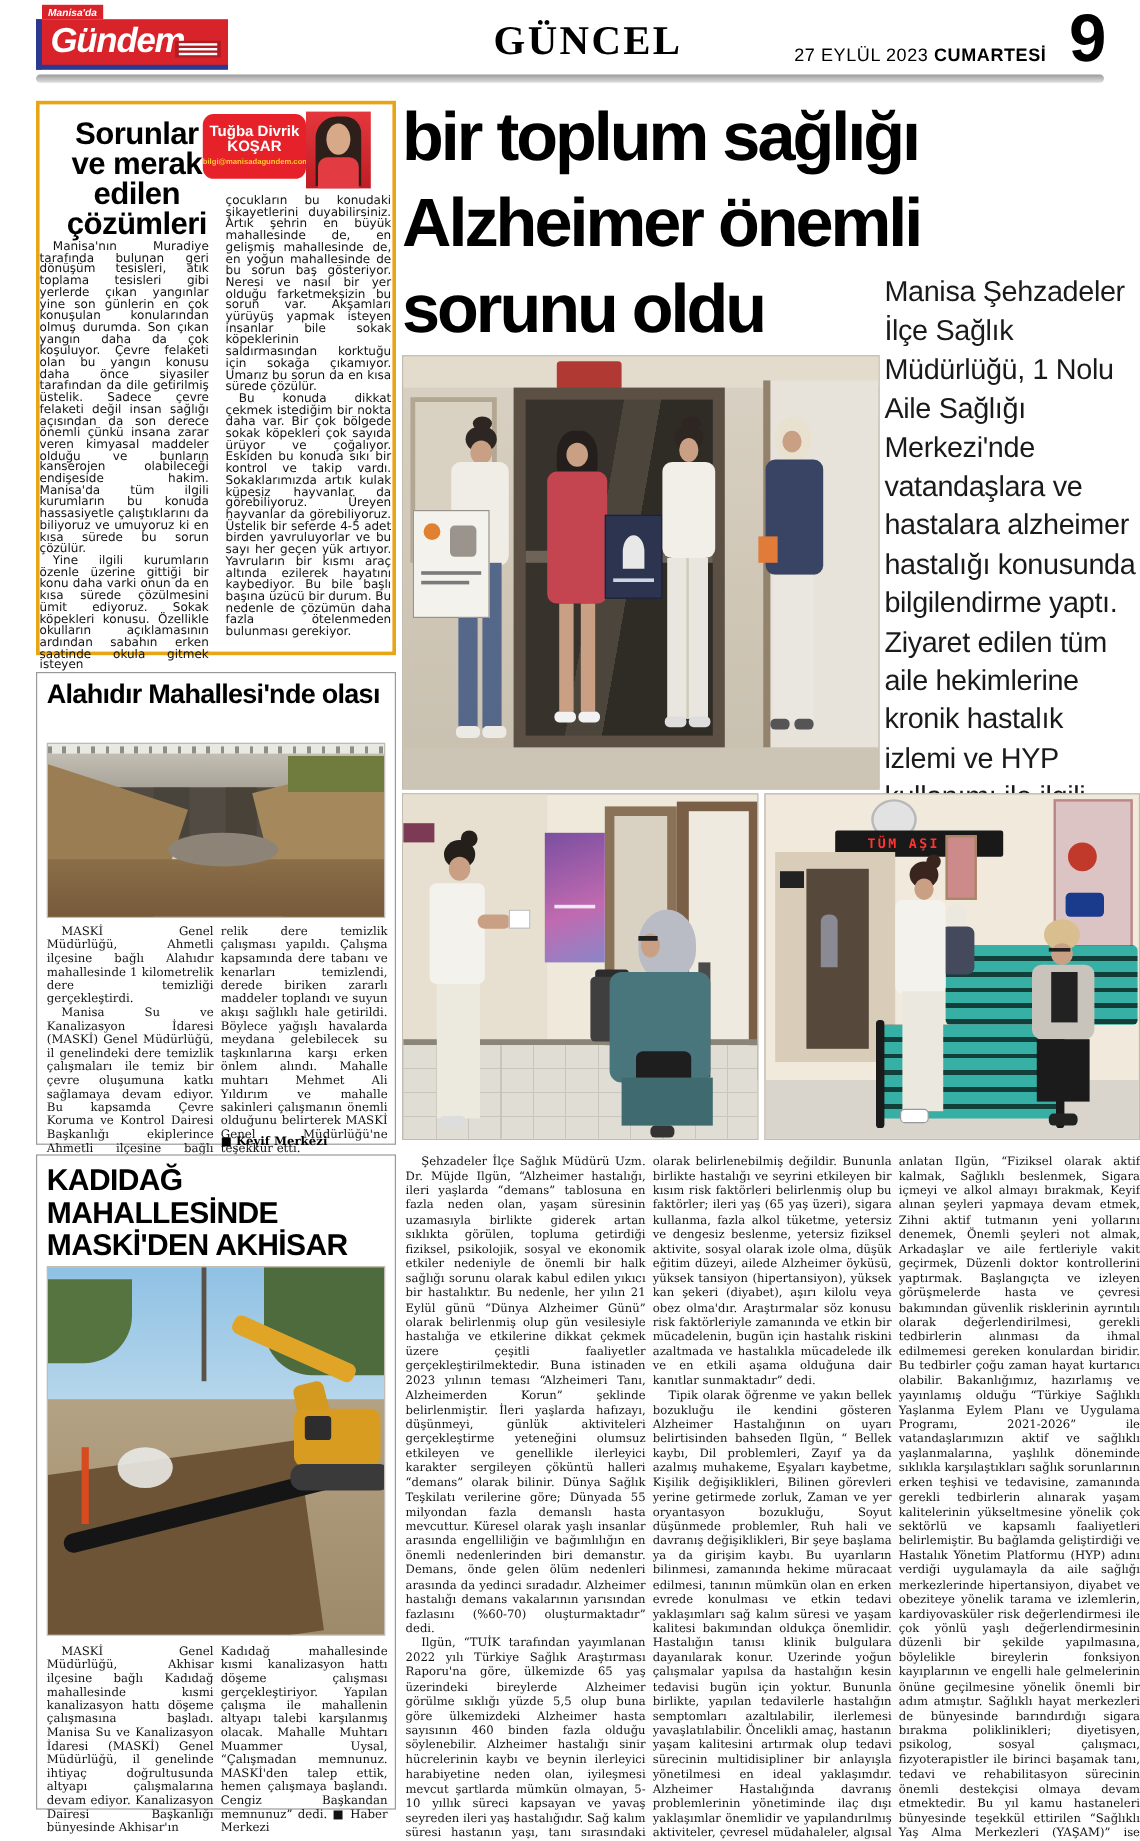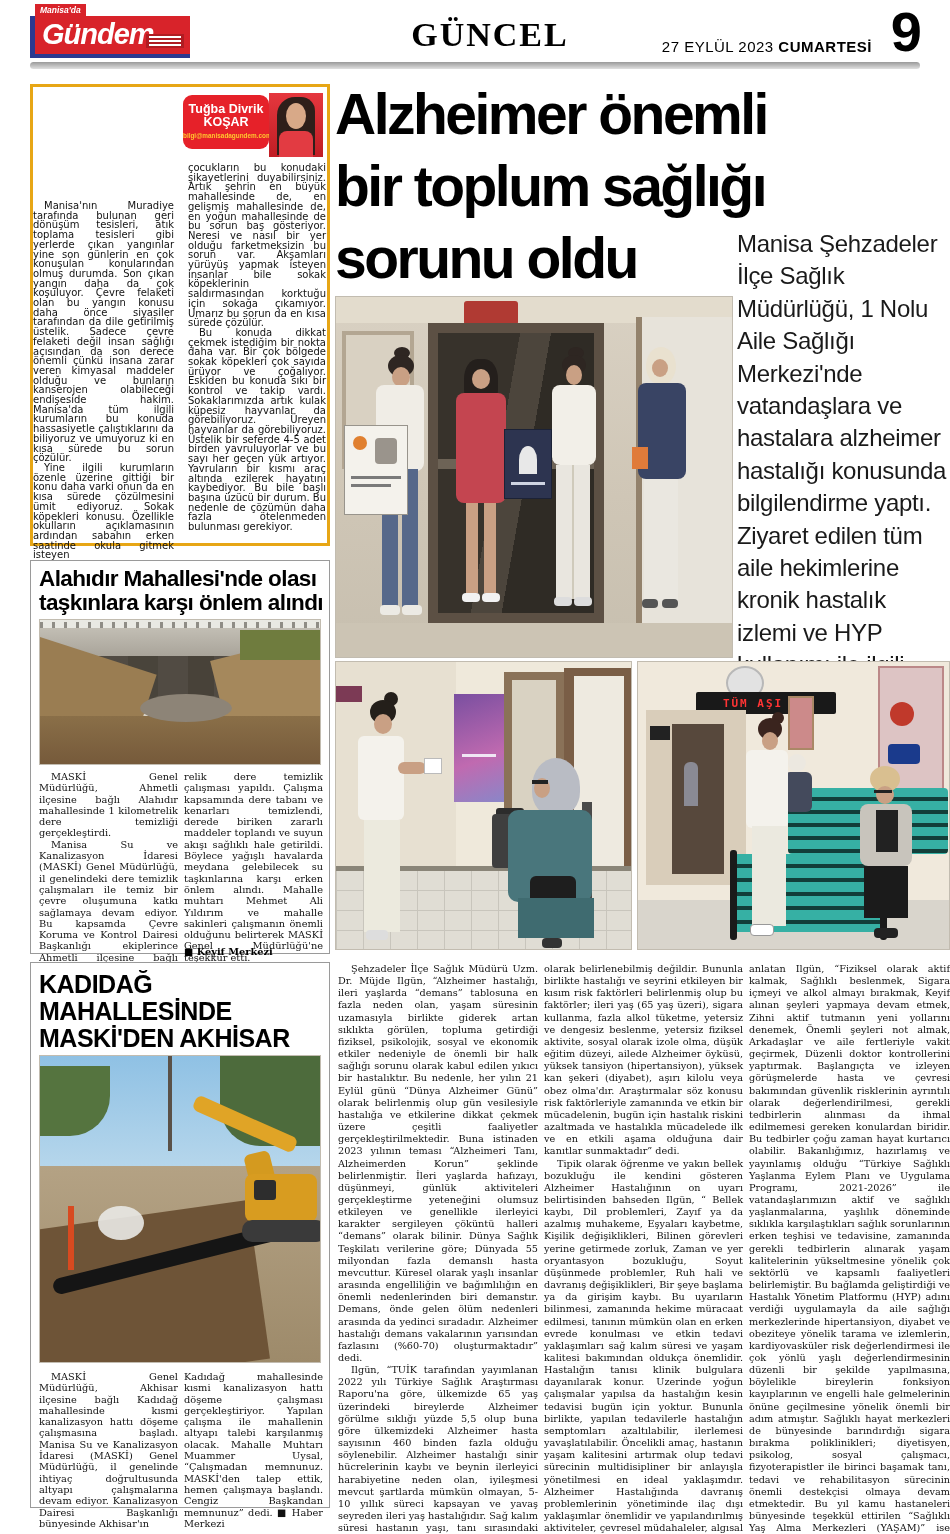--- a/index.html
+++ b/index.html
@@ -65,21 +65,27 @@
   </div>
   <div class="abs section-title" style="left:380px;top:16px;width:220px;text-align:center">GÜNCEL</div>
   <div class="abs dateline" style="right:78px;top:38px">
     <span>27 EYLÜL 2023</span>
     <b>CUMARTESİ</b>
   </div>
   <div class="abs pageno" style="right:28px;top:4px">9</div>
   <div class="rule"></div>
 
   <div class="goldbox" style="left:30px;top:84px;width:300px;height:462px">
-    <div class="abs" style="left:150px;top:4px;width:142px;height:68px">
+    <div class="abs op-head hline" style="left:6px;top:12px;width:150px">
+        <p>Sorunlar</p>
+        <p>ve merak</p>
+        <p>edilen</p>
+        <p>çözümleri</p>
+      </div>
+    <div class="abs" style="left:136px;top:4px;width:142px;height:68px">
       <div class="author-red">
         <div style="padding-top:8px" class="hline">
             <p>Tuğba Divrik</p>
             <p>KOŞAR</p>
           </div>
         <div class="mail">bilgi@manisadagundem.com</div>
       </div>
 
       <div class="abs" style="left:86px;top:2px;width:54px;height:64px;background:linear-gradient(180deg,#e5373e,#c01d24);overflow:hidden">
         <div class="abs" style="left:8px;top:4px;width:38px;height:58px;background:#2e1f1a;border-radius:18px 14px 0 0"></div>
@@ -93,21 +99,20 @@
       </div>
     <div class="abs op-col cont" style="left:155px;top:76px;width:138px;height:372px">
         <p>çocukların bu konudaki şikayetlerini duyabilirsiniz. Artık şehrin en büyük mahallesinde de, en gelişmiş mahallesinde de, en yoğun mahallesinde de bu sorun baş gösteriyor. Neresi ve nasıl bir yer olduğu farketmeksizin bu sorun var. Akşamları yürüyüş yapmak isteyen insanlar bile sokak köpeklerinin saldırmasından korktuğu için sokağa çıkamıyor. Umarız bu sorun da en kısa sürede çözülür.</p>
         <p>Bu konuda dikkat çekmek istediğim bir nokta daha var. Bir çok bölgede sokak köpekleri çok sayıda ürüyor ve çoğalıyor. Eskiden bu konuda sıkı bir kontrol ve takip vardı. Sokaklarımızda artık kulak küpesiz hayvanlar da görebiliyoruz. Üreyen hayvanlar da görebiliyoruz. Üstelik bir seferde 4-5 adet birden yavruluyorlar ve bu sayı her geçen yük artıyor. Yavruların bir kısmı araç altında ezilerek hayatını kaybediyor. Bu bile başlı başına üzücü bir durum. Bu nedenle de çözümün daha fazla ötelenmeden bulunması gerekiyor.</p>
       </div>
   </div>
 
   <div class="graybox" style="left:30px;top:560px;width:300px;height:394px">
     <div class="abs news-head hline" style="left:8px;top:6px;width:286px">
         <p>Alahıdır Mahallesi'nde olası</p>
-        <p>taşkınlara karşı önlem alındı</p>
       </div>
 
     <div class="photo" style="left:8px;top:58px;width:282px;height:146px" title="Kuru dere yatağı ve üzerinden geçen beton köprü">
       <div class="abs" style="left:0;top:0;width:282px;height:10px;background:#e9e9e3"></div>
       <div class="abs" style="left:0;top:2px;width:282px;height:6px;background:repeating-linear-gradient(90deg,#8f8d86 0 3px,transparent 3px 12px)"></div>
       <div class="abs" style="left:0;top:8px;width:282px;height:28px;background:linear-gradient(180deg,#c2beb4,#a9a49a)"></div>
       <div class="abs" style="left:88px;top:36px;width:30px;height:42px;background:#a39e94"></div>
       <div class="abs" style="left:148px;top:36px;width:26px;height:40px;background:#989388"></div>
       <div class="abs" style="left:55px;top:36px;width:135px;height:48px;background:#3a342b;opacity:.85"></div>
       <div class="abs" style="left:-40px;top:30px;width:140px;height:130px;background:#9a7d52;transform:rotate(18deg)"></div>
@@ -151,22 +156,22 @@
     </div>
     <div class="abs serifcol" style="left:8px;top:408px;width:139px">
         <p>MASKİ Genel Müdürlüğü, Akhisar ilçesine bağlı Kadıdağ mahallesinde kısmi kanalizasyon hattı döşeme çalışmasına başladı. Manisa Su ve Kanalizasyon İdaresi (MASKİ) Genel Müdürlüğü, il genelinde ihtiyaç doğrultusunda altyapı çalışmalarına devam ediyor. Kanalizasyon Dairesi Başkanlığı bünyesinde Akhisar'ın</p>
       </div>
     <div class="abs serifcol cont" style="left:153px;top:408px;width:139px">
         <p>Kadıdağ mahallesinde kısmi kanalizasyon hattı döşeme çalışması gerçekleştiriyor. Yapılan çalışma ile mahallenin altyapı talebi karşılanmış olacak. Mahalle Muhtarı Muammer Uysal, “Çalışmadan memnunuz. MASKİ'den talep ettik, hemen çalışmaya başlandı. Cengiz Başkandan memnunuz” dedi. ■ Haber Merkezi</p>
       </div>
   </div>
 
   <div class="abs headline hline" style="left:335px;top:78px;width:615px">
+      <p>bir toplum sağlığı</p>
       <p>Alzheimer önemli</p>
-      <p>bir toplum sağlığı</p>
       <p>sorunu oldu</p>
     </div>
 
   <div class="abs standfirst" style="left:737px;top:228px;width:213px;height:430px">Manisa Şehzadeler İlçe Sağlık Müdürlüğü, 1 Nolu Aile Sağlığı Merkezi'nde vatandaşlara ve hastalara alzheimer hastalığı konusunda bilgilendirme yaptı. Ziyaret edilen tüm aile hekimlerine kronik hastalık izlemi ve HYP kullanımı ile ilgili hatırlatmalar yapıldı</div>
 
   <div class="photo" style="left:335px;top:296px;width:398px;height:362px" title="Aile sağlığı merkezi girişinde broşür ve afiş tutan dört kadın">
     <div class="abs" style="left:0;top:0;width:398px;height:362px;background:linear-gradient(180deg,#d9d1c3,#cfc6b6 55%,#c7bfaf)"></div>
     <div class="abs" style="left:0;top:0;width:398px;height:26px;background:#e3dccd"></div>
     <div class="abs" style="left:128px;top:4px;width:54px;height:24px;background:#b03a33;border-radius:3px"></div>
     <div class="abs" style="left:6px;top:34px;width:64px;height:130px;background:#d9d1c2;border:4px solid #b3a692"></div>

